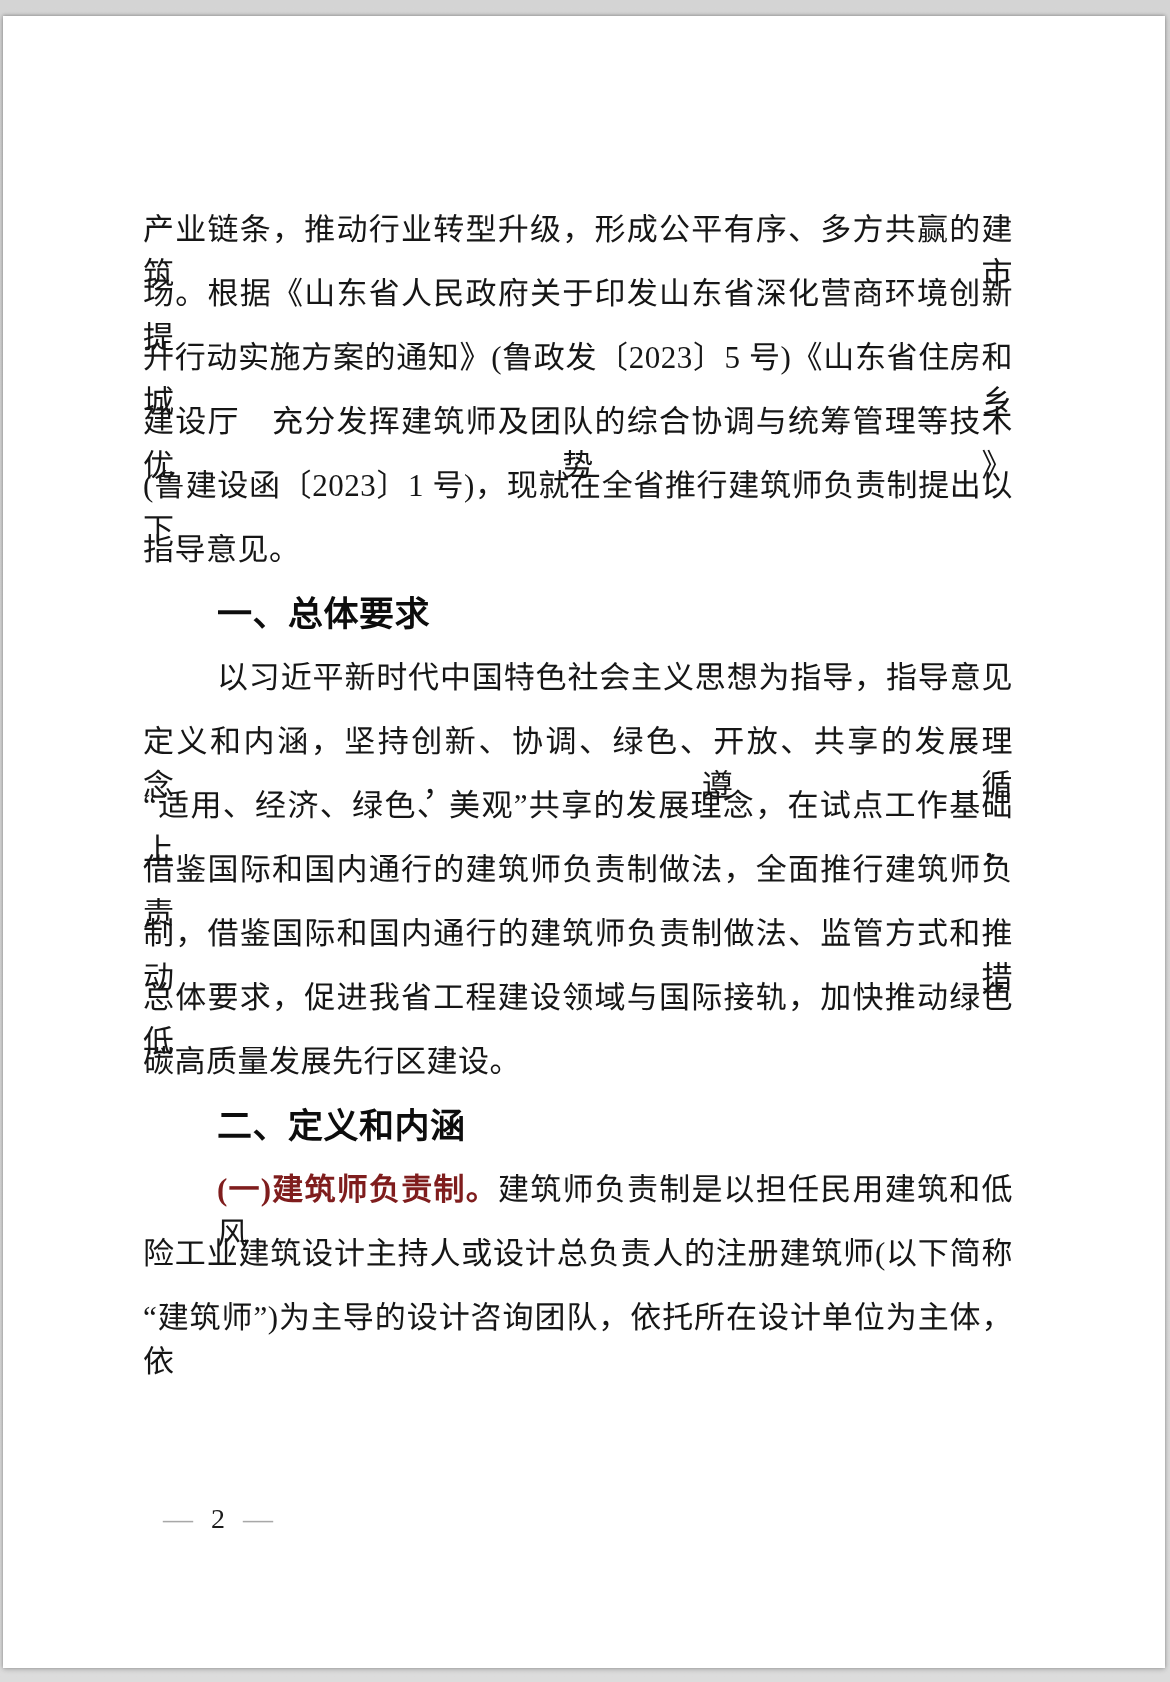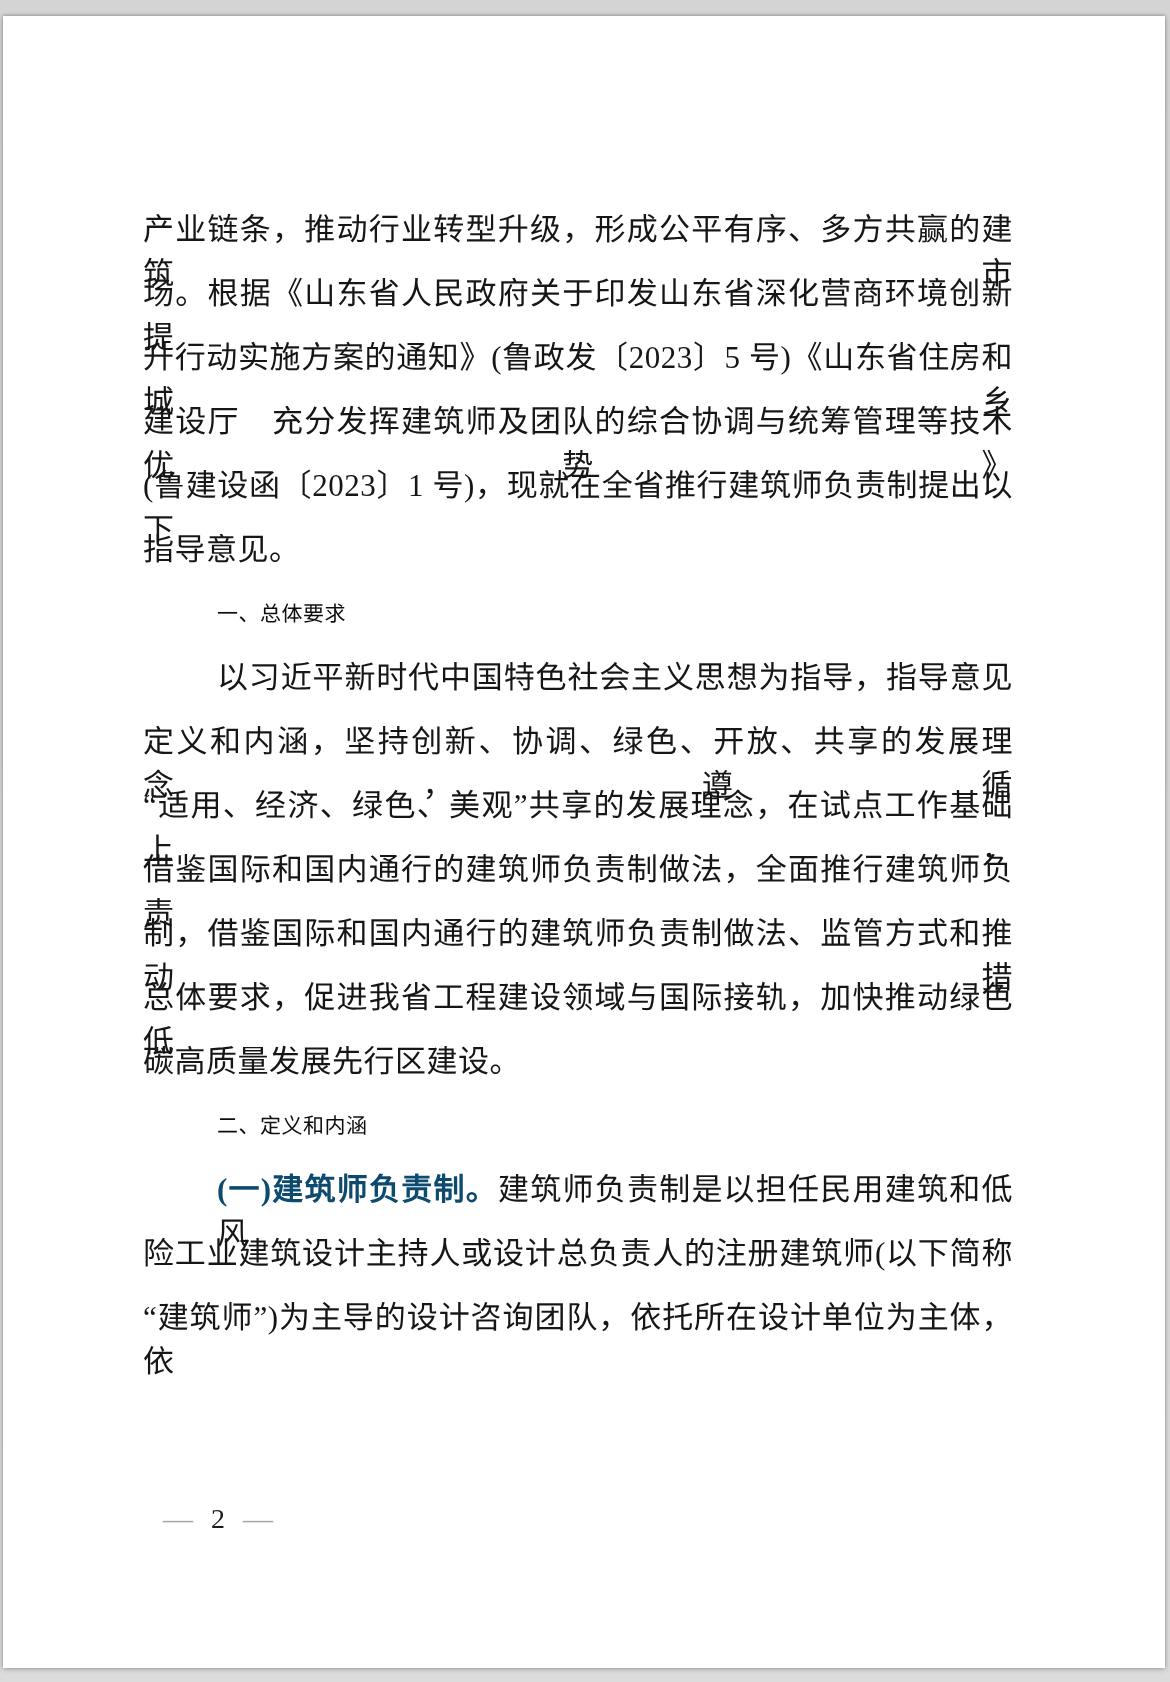--- a/index.html
+++ b/index.html
@@ -44,27 +44,27 @@
     white-space: normal;
     text-align: justify;
     text-align-last: justify;
     text-justify: inter-character;
   }
   .line.indent {
     padding-left: 74px;
   }
   .line.heading {
     font-family: "Liberation Sans", sans-serif;
-    font-weight: 400;
-    font-size: 21px;
+    font-weight: 700;
+    font-size: 35px;
     color: #0d0d0d;
   }
   .bold-prefix {
     font-weight: 700;
-    color: #0c4a6e;
+    color: #7f1d1d;
   }
   .pagenum {
     position: absolute;
     left: 160px;
     top: 1486px;          
     height: 34px;
     line-height: 34px;
     font-size: 28px;
     color: #1c1c1c;
     display: flex;

